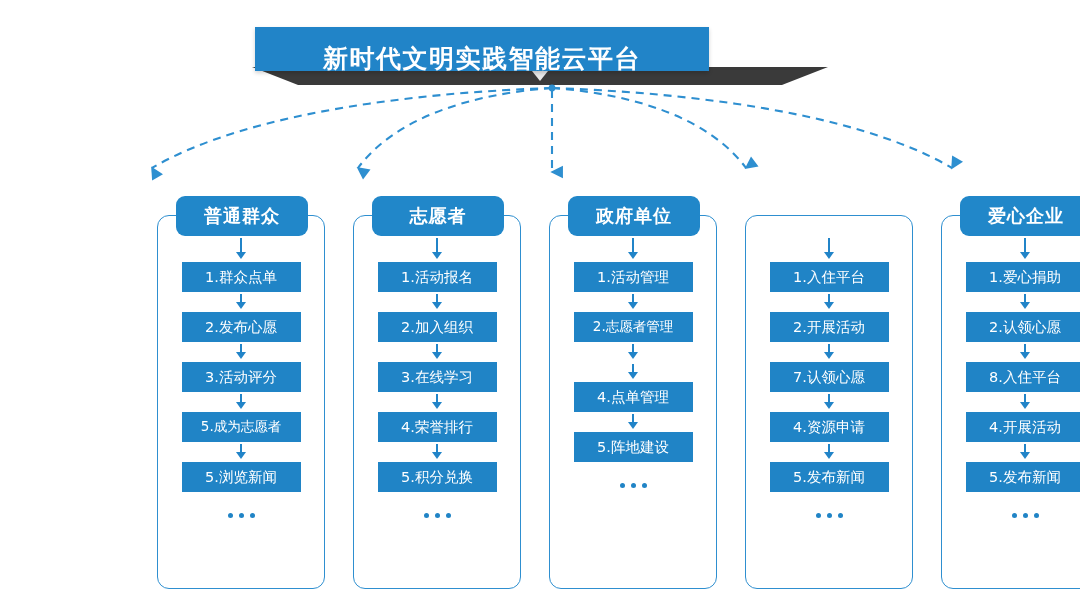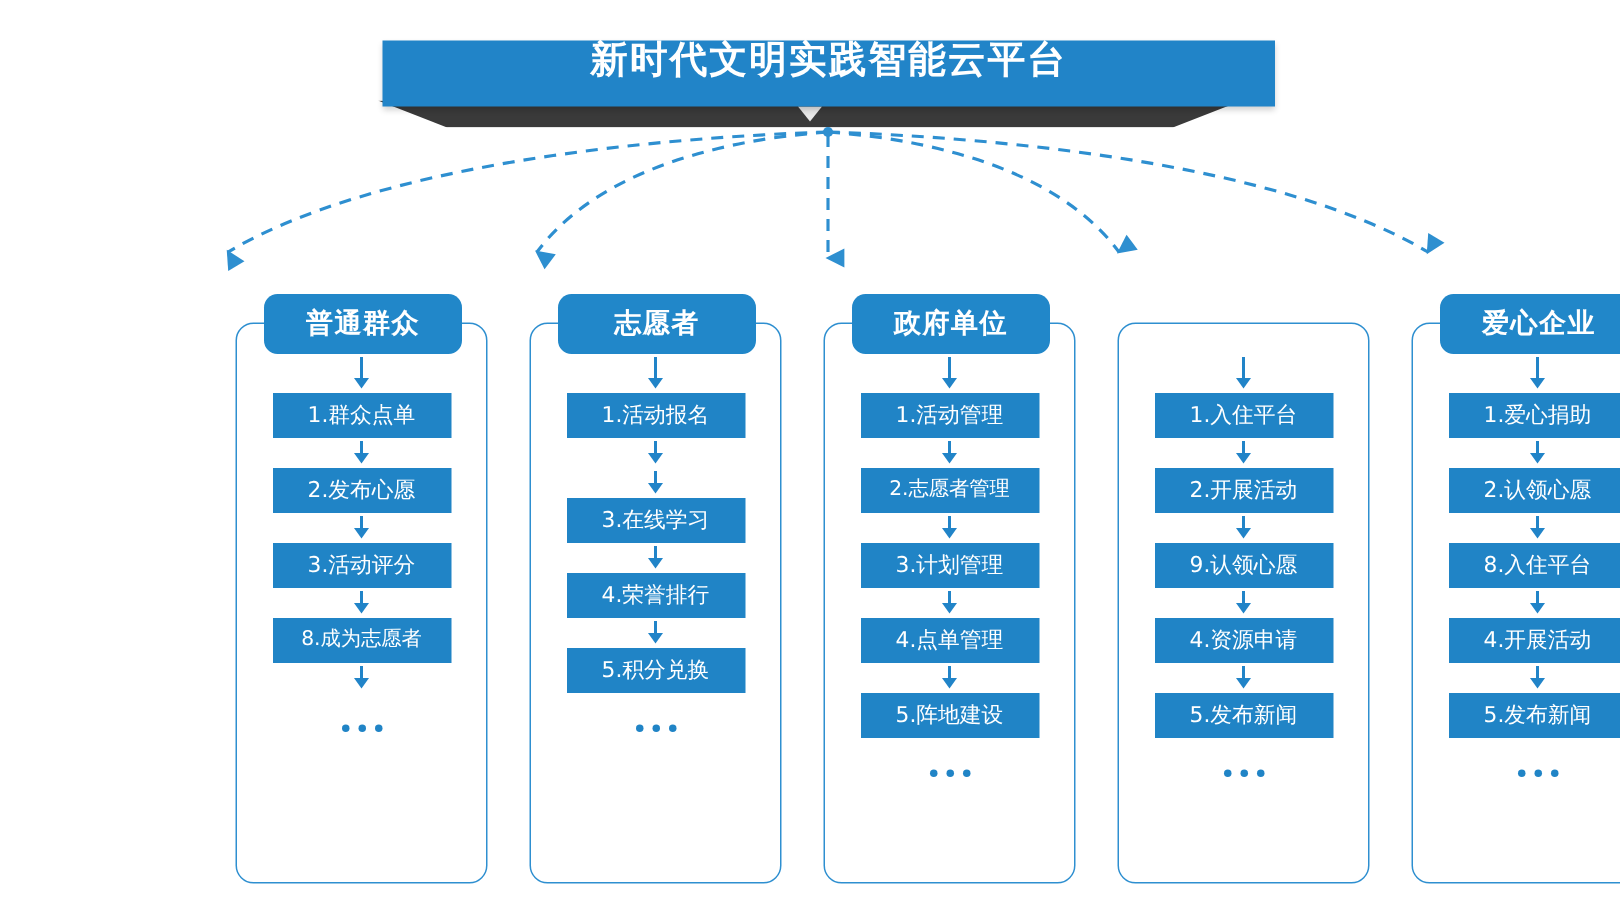--- a/index.html
+++ b/index.html
@@ -45,25 +45,25 @@
     width: 0;
     height: 0;
     border-left: 8px solid transparent;
     border-right: 8px solid transparent;
     border-top: 10px solid #e8e8e8;
   }
   .banner-bar {
     position: absolute;
     left: 255px;
     top: 27px;
-    width: 595px;
+    width: 454px;
     height: 44px;
     background: #2184c8;
     display: flex;
-    align-items: flex-start;
+    align-items: flex-end;
     justify-content: center;
     box-shadow: 0 2px 4px rgba(0,0,0,0.18);
   }
   .banner-title {
     color: #ffffff;
     font-size: 25px;
     font-weight: bold;
     letter-spacing: 1.5px;
     line-height: 1;
   }
@@ -249,42 +249,48 @@
         <div class="arrow-down short"></div>
         <div class="step-box">
             <span class="step-label">2.发布心愿</span>
           </div>
         <div class="arrow-down short"></div>
         <div class="step-box">
             <span class="step-label">3.活动评分</span>
           </div>
         <div class="arrow-down short"></div>
         <div class="step-box wide">
-            <span class="step-label">8.成为志愿者</span>
-          </div>
-        <div class="arrow-down short"></div>
+            <span class="step-label">5.成为志愿者</span>
+          </div>
+        <div class="arrow-down short"></div>
+        <div class="step-box">
+            <span class="step-label">5.浏览新闻</span>
+          </div>
         <div class="ellipsis">
             <i></i>
             <i></i>
             <i></i>
           </div>
       </div>
     </div>
 
     <div class="column">
       <div class="column-frame"></div>
       <div class="column-head">
         <span class="column-head-label">志愿者</span>
       </div>
       <div class="column-body">
         <div class="arrow-down"></div>
         <div class="step-box">
             <span class="step-label">1.活动报名</span>
           </div>
         <div class="arrow-down short"></div>
+        <div class="step-box">
+            <span class="step-label">2.加入组织</span>
+          </div>
         <div class="arrow-down short"></div>
         <div class="step-box">
             <span class="step-label">3.在线学习</span>
           </div>
         <div class="arrow-down short"></div>
         <div class="step-box">
             <span class="step-label">4.荣誉排行</span>
           </div>
         <div class="arrow-down short"></div>
         <div class="step-box">
@@ -306,23 +312,20 @@
       <div class="column-body">
         <div class="arrow-down"></div>
         <div class="step-box">
             <span class="step-label">1.活动管理</span>
           </div>
         <div class="arrow-down short"></div>
         <div class="step-box wide">
             <span class="step-label">2.志愿者管理</span>
           </div>
         <div class="arrow-down short"></div>
-        <div class="step-box">
-            <span class="step-label">3.计划管理</span>
-          </div>
         <div class="arrow-down short"></div>
         <div class="step-box">
             <span class="step-label">4.点单管理</span>
           </div>
         <div class="arrow-down short"></div>
         <div class="step-box">
             <span class="step-label">5.阵地建设</span>
           </div>
         <div class="ellipsis">
             <i></i>
@@ -338,21 +341,21 @@
         <div class="arrow-down"></div>
         <div class="step-box">
             <span class="step-label">1.入住平台</span>
           </div>
         <div class="arrow-down short"></div>
         <div class="step-box">
             <span class="step-label">2.开展活动</span>
           </div>
         <div class="arrow-down short"></div>
         <div class="step-box">
-            <span class="step-label">9.认领心愿</span>
+            <span class="step-label">7.认领心愿</span>
           </div>
         <div class="arrow-down short"></div>
         <div class="step-box">
             <span class="step-label">4.资源申请</span>
           </div>
         <div class="arrow-down short"></div>
         <div class="step-box">
             <span class="step-label">5.发布新闻</span>
           </div>
         <div class="ellipsis">

